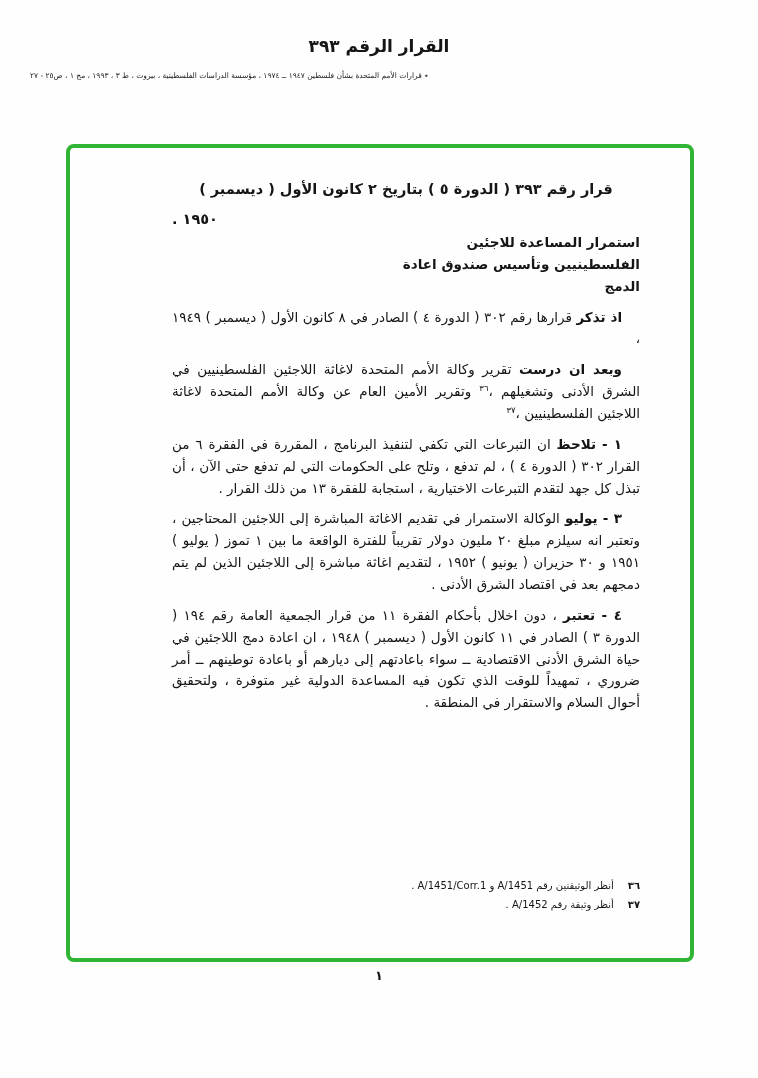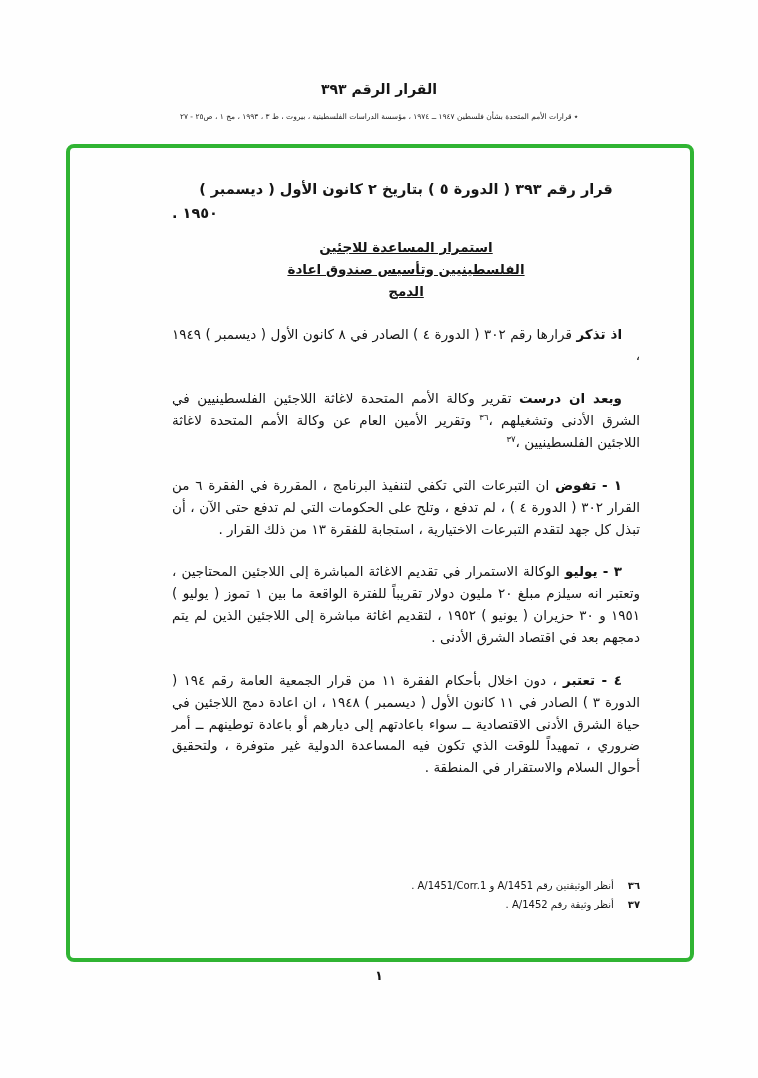--- a/index.html
+++ b/index.html
@@ -10,30 +10,30 @@
     color: #151515;
   }
   .page {
     position: relative;
     width: 758px;
     height: 1078px;
     background: #fefefe;
     overflow: hidden;
   }
   .header-title {
-    padding-top: 81px;
+    padding-top: 36px;
     text-align: center;
     direction: rtl;
     font-weight: bold;
-    font-size: 14px;
+    font-size: 17px;
     letter-spacing: 0.5px;
   }
   .citation {
     margin-top: 15px;
-    text-align: center;
+    text-align: left;
     direction: rtl;
     font-size: 7.5px;
     color: #222;
     padding: 0 30px;
   }
   .green-box {
     position: absolute;
     left: 66px;
     top: 144px;
     width: 628px;
@@ -54,36 +54,33 @@
   }
   .doc-title-line1 {
     font-weight: bold;
     font-size: 14.5px;
     text-align: center;
   }
   .doc-title-line2 {
     font-weight: bold;
     font-size: 14.5px;
     text-align: left;
-    margin-top: 1px;
+    margin-top: 7px;
   }
   .doc-subtitle {
-    margin-top: 11px;
     font-weight: bold;
-    text-align: center;
     white-space: pre-line;
-    text-decoration: underline;
   }
   .doc-opening {
     margin-top: 13px;
     font-weight: bold;
     text-indent: 18px;
   }
   .para {
-    margin-top: 21px;
+    margin-top: 9px;
     text-indent: 18px;
   }
   .para b.lead { font-weight: bold; }
   .para .num { font-weight: bold; }
   sup {
     font-size: 8.5px;
     vertical-align: super;
     line-height: 0;
   }
   .footnotes {
@@ -136,21 +133,21 @@
       </p>
 
       <p class="para">
         <b class="lead">وبعد ان درست</b>
         <span>تقرير وكالة الأمم المتحدة لاغاثة اللاجئين الفلسطينيين في الشرق الأدنى وتشغيلهم ،</span><sup>٣٦</sup>
         <span>وتقرير الأمين العام عن وكالة الأمم المتحدة لاغاثة اللاجئين الفلسطينيين ،</span><sup>٣٧</sup>
       </p>
 
       <p class="para">
         <span class="num">١ -</span>
-        <b class="lead">تفوض</b>
+        <b class="lead">تلاحظ</b>
         <span>ان التبرعات التي تكفي لتنفيذ البرنامج ، المقررة في الفقرة ٦ من القرار ٣٠٢ ( الدورة ٤ ) ، لم تدفع ، وتلح على الحكومات التي لم تدفع حتى الآن ، أن تبذل كل جهد لتقدم التبرعات الاختيارية ، استجابة للفقرة ١٣ من ذلك القرار .</span>
       </p>
 
 
       <p class="para">
         <span class="num">٣ -</span>
         <b class="lead">يوليو</b>
         <span>الوكالة الاستمرار في تقديم الاغاثة المباشرة إلى اللاجئين المحتاجين ، وتعتبر انه سيلزم مبلغ ٢٠ مليون دولار تقريباً للفترة الواقعة ما بين ١ تموز ( يوليو ) ١٩٥١ و ٣٠ حزيران ( يونيو ) ١٩٥٢ ، لتقديم اغاثة مباشرة إلى اللاجئين الذين لم يتم دمجهم بعد في اقتصاد الشرق الأدنى .</span>
       </p>
 

